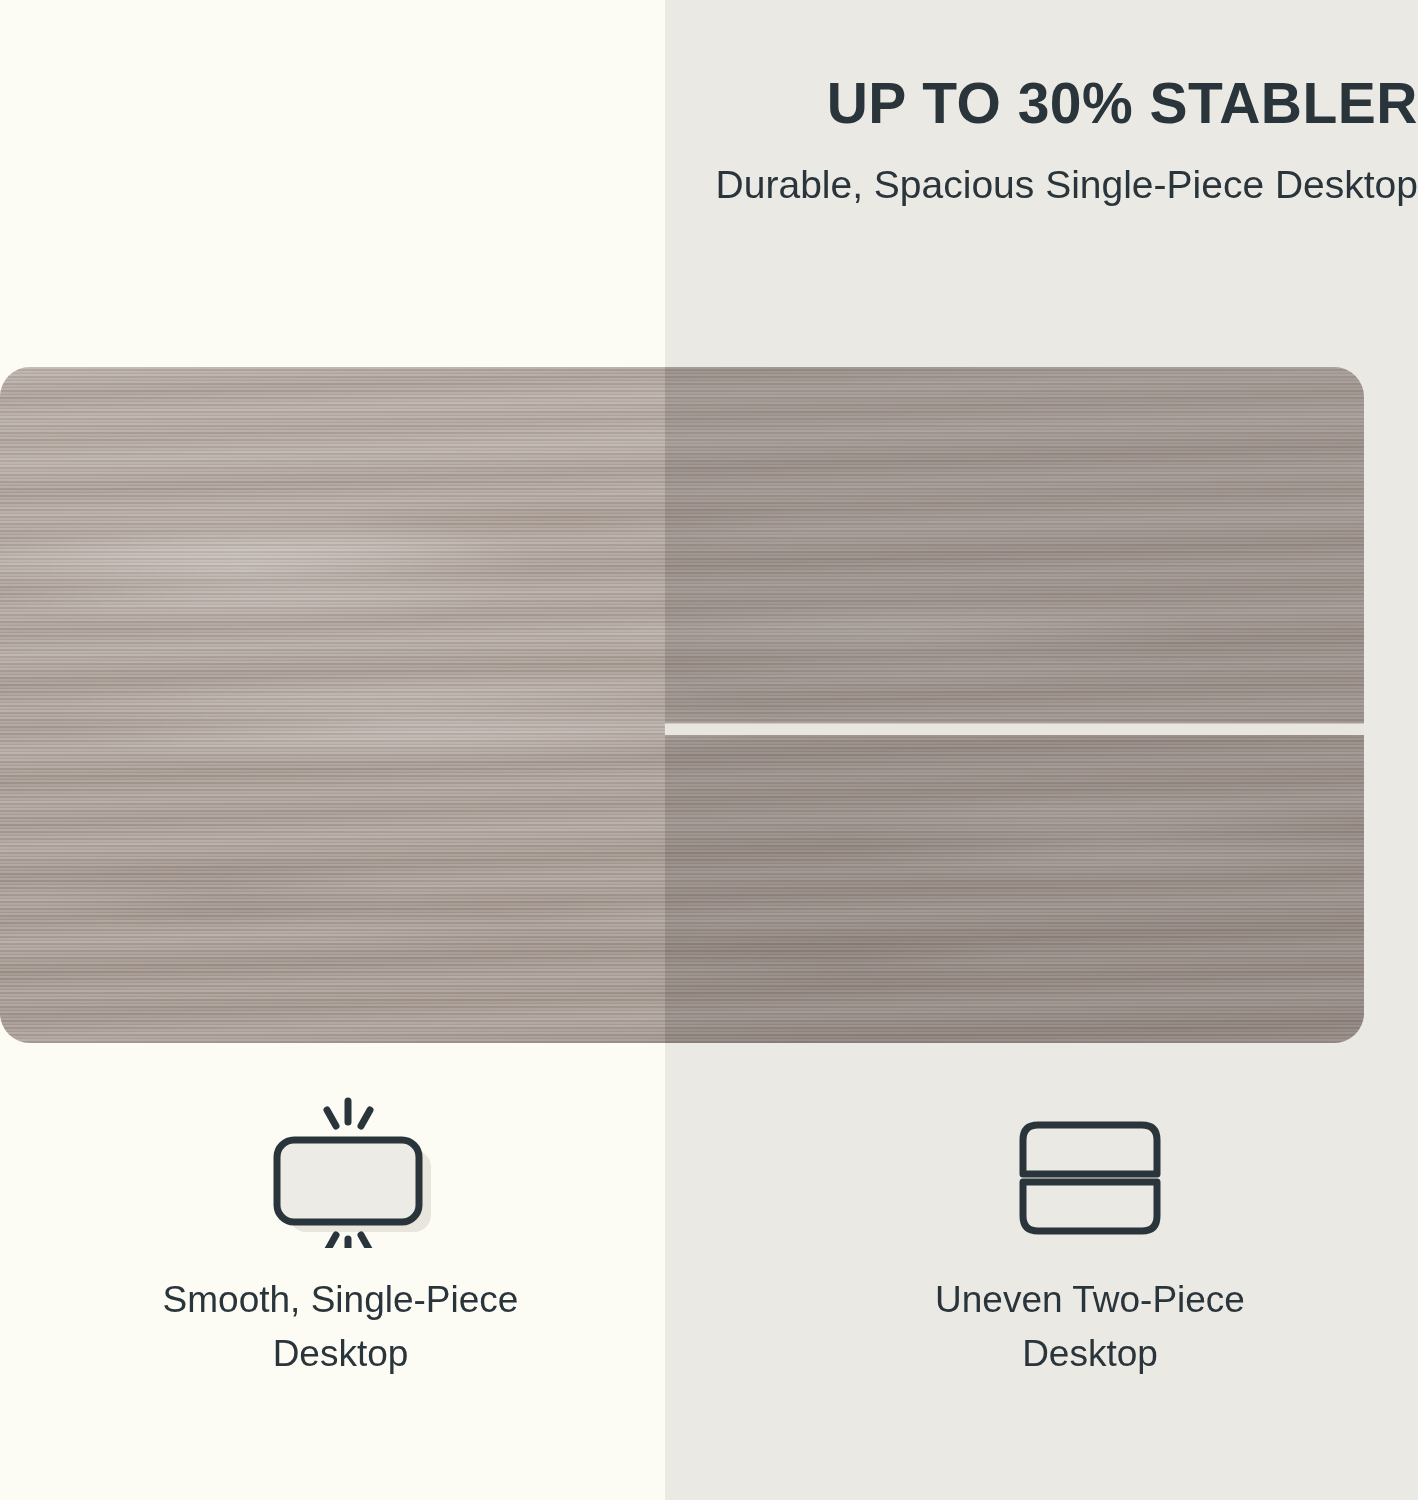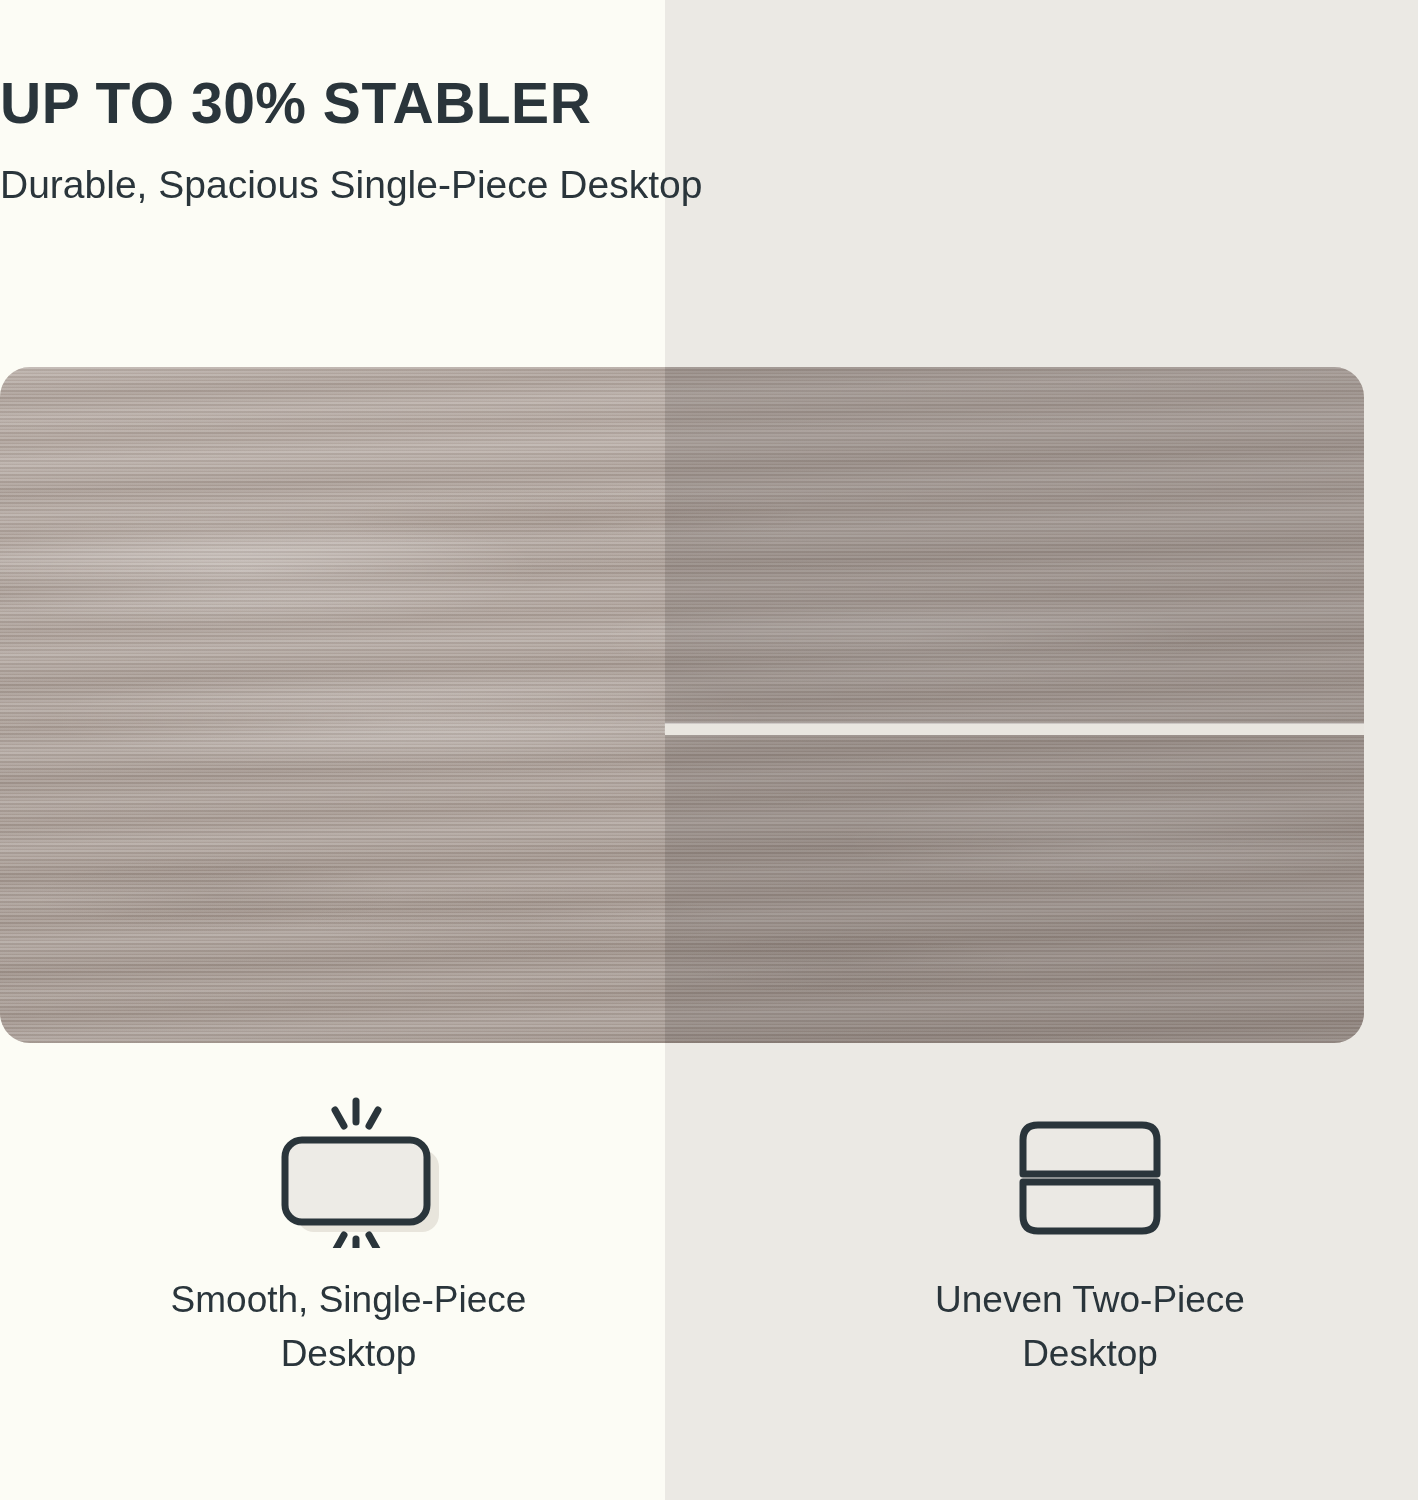--- a/index.html
+++ b/index.html
@@ -28,21 +28,21 @@
     height: 1500px;
   }
   .bg-left  { left: 0;     width: 665px;  background: #FCFCF5; }
   .bg-right { left: 665px; width: 753px;  background: #EBE9E4; }
 
   
   .header {
     position: absolute;
     top: 0; left: 0;
     width: 1418px;
-    text-align: left;
+    text-align: right;
     z-index: 6;
   }
   .title {
     margin: 0;
     padding-top: 74px;
     font-size: 57px;
     font-weight: 700;
     letter-spacing: 0.5px;
     color: #2A353B;
     line-height: 1.05;
@@ -143,21 +143,21 @@
     top: 1080px; left: 0;
     width: 1418px;
     height: 360px;
     z-index: 5;
   }
   .col {
     position: absolute;
     top: 0;
     text-align: center;
   }
-  .col-left  { left: 16px;     width: 665px; }
+  .col-left  { left: 8px;     width: 665px; }
   .col-right { left: 665px; width: 850px; }
 
   .icon-slot {
     height: 175px;
     display: flex;
     align-items: center;
     justify-content: center;
   }
   .caption {
     font-size: 37px;

